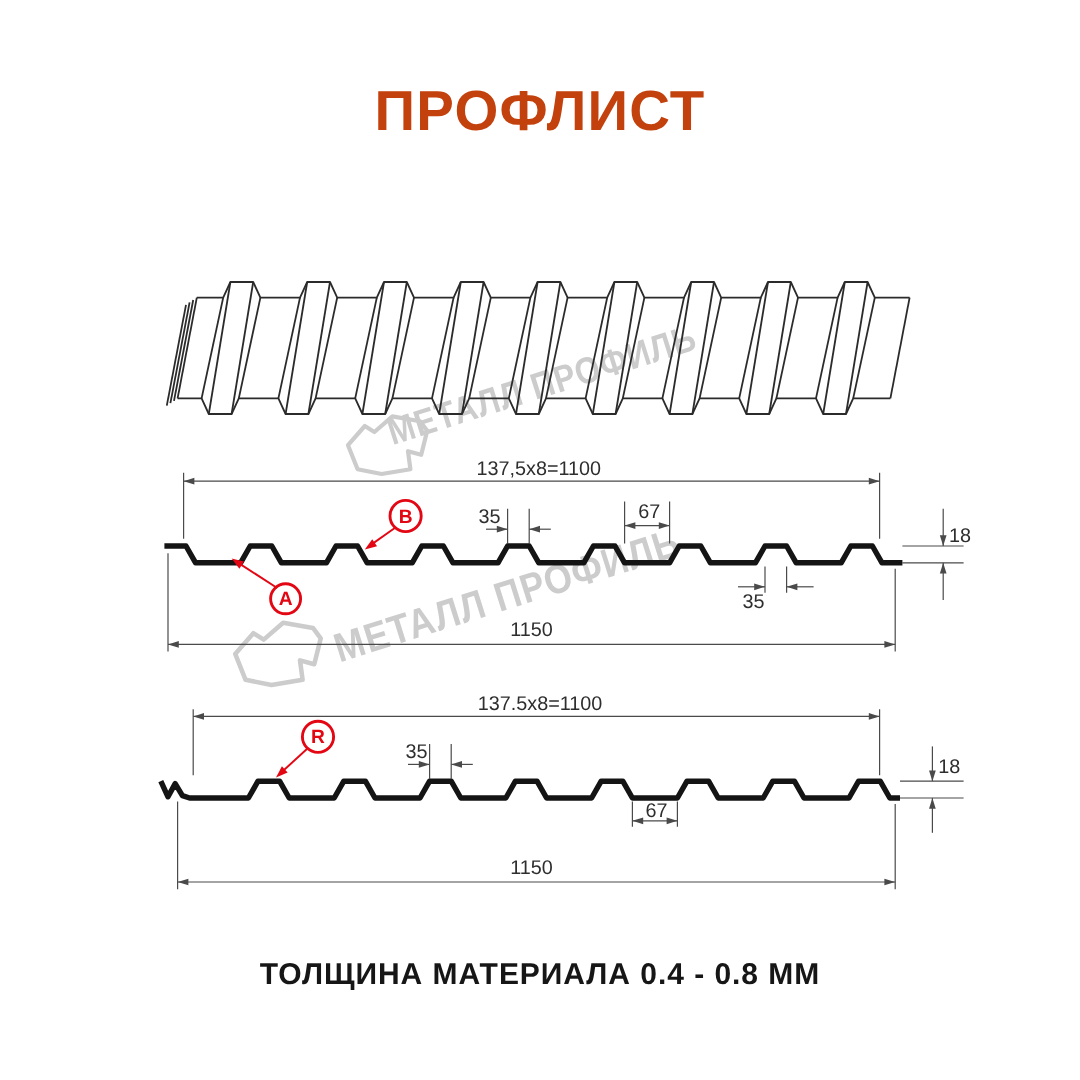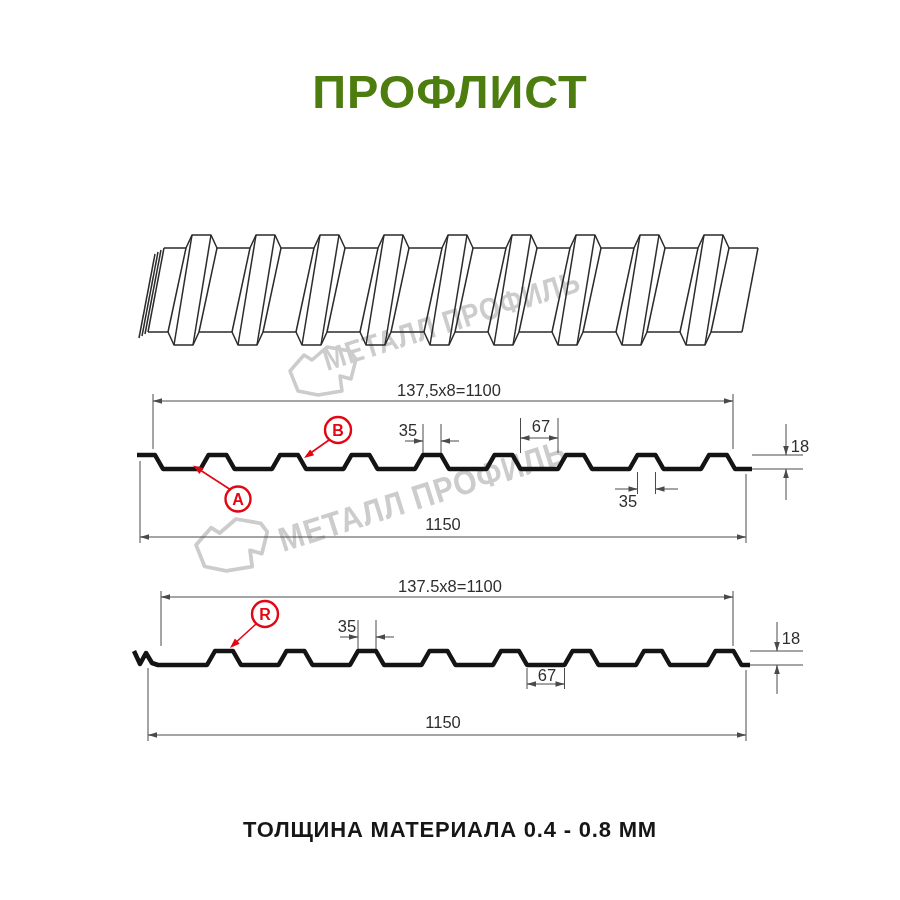--- a/index.html
+++ b/index.html
@@ -1,23 +1,23 @@
 <!DOCTYPE html>
 <html><head>
 <meta charset="utf-8">
 <style>
   html,body{margin:0;padding:0;background:#ffffff;}
   .canvas{position:relative;width:900px;height:900px;background:#fff;overflow:hidden;
           font-family:"Liberation Sans","DejaVu Sans",sans-serif;}
   .title{position:absolute;left:0;top:64px;width:900px;text-align:center;
-         font-size:47px;font-weight:800;letter-spacing:1px;color:#4d7c0f;}
+         font-size:47px;font-weight:800;letter-spacing:1px;color:#c2410c;}
   .subtitle{position:absolute;left:0;top:124px;width:900px;text-align:center;
          font-size:23px;font-weight:600;letter-spacing:.5px;color:#111;}
-  .note{position:absolute;left:0;top:817px;width:900px;text-align:center;
-         font-size:22px;font-weight:600;letter-spacing:.8px;color:#161616;}
+  .note{position:absolute;left:0;top:798px;width:900px;text-align:center;
+         font-size:25px;font-weight:600;letter-spacing:.8px;color:#161616;}
   svg{position:absolute;left:0;top:0;}
   text.dim{font-family:"Liberation Sans","DejaVu Sans",sans-serif;font-size:16.5px;fill:#2e2e2e;}
   text.redlbl{font-family:"Liberation Sans","DejaVu Sans",sans-serif;font-size:16px;font-weight:bold;fill:#e30613;}
   text.wm{font-family:"Liberation Sans","DejaVu Sans",sans-serif;font-weight:bold;fill:#cccccc;letter-spacing:1px;}
 </style>
 </head>
 <body>
 
 <div class="canvas">
 

